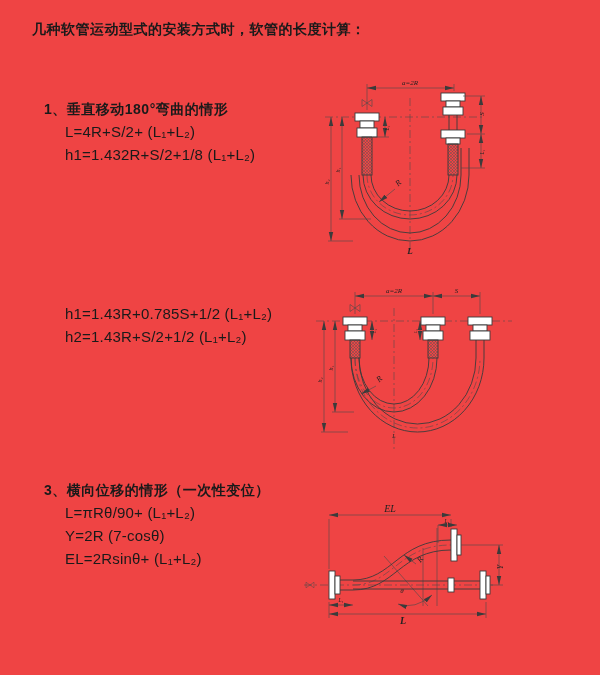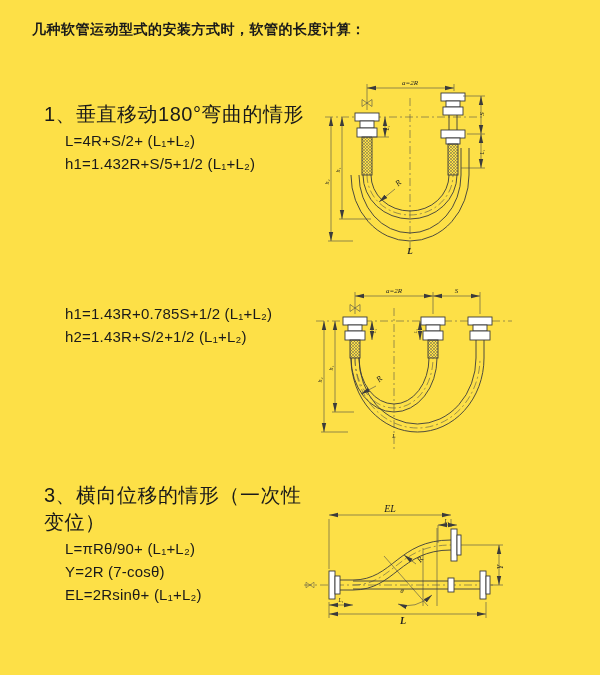--- a/index.html
+++ b/index.html
@@ -1,31 +1,31 @@
 <!DOCTYPE html>
 <html><head>
 <meta charset="utf-8">
 <style>
   html,body{margin:0;padding:0;background:#e8e8e8;}
   .page{
     position:relative;width:600px;height:675px;margin:0 auto;
-    background:#fde047;overflow:hidden;
+    background:#ef4444;overflow:hidden;
     font-family:"Liberation Sans","DejaVu Sans",sans-serif;
     color:#1a1a1a;
   }
   .title{
     position:absolute;left:32px;top:21px;
     font-size:14px;font-weight:700;letter-spacing:0.5px;
   }
   .sec{position:absolute;left:44px;width:270px;}
   #sec1{top:101px}
   #sec2{top:301px}
   #sec3{top:482px}
   .sec h3{
-    margin:0;font-size:20px;font-weight:400;letter-spacing:0.5px;
+    margin:0;font-size:14px;font-weight:700;letter-spacing:0.5px;
   }
   .f{
     margin:3px 0 0 21px;
     font-size:15px;line-height:20px;letter-spacing:0.2px;
     white-space:nowrap;
   }
   svg.diag{position:absolute;}
   #d1{left:313px;top:72px;width:282px;height:185px}
   #d2{left:308px;top:280px;width:288px;height:174px}
   #d3{left:298px;top:498px;width:300px;height:135px}
@@ -39,21 +39,21 @@
 </head>
 <body>
 
 <div class="page">
 
   <div class="title">几种软管运动型式的安装方式时，软管的长度计算：</div>
 
   <div class="sec" id="sec1">
     <h3>1、垂直移动180°弯曲的情形</h3>
     <div class="f">L=4R+S/2+ (L₁+L₂)</div>
-    <div class="f">h1=1.432R+S/5+1/2 (L₁+L₂)</div>
+    <div class="f">h1=1.432R+S/2+1/8 (L₁+L₂)</div>
   </div>
 
   <div class="sec" id="sec2">
     <div class="f">h1=1.43R+0.785S+1/2 (L₁+L₂)</div>
     <div class="f">h2=1.43R+S/2+1/2 (L₁+L₂)</div>
   </div>
 
   <div class="sec" id="sec3">
     <h3>3、横向位移的情形（一次性变位）</h3>
     <div class="f">L=πRθ/90+ (L₁+L₂)</div>

